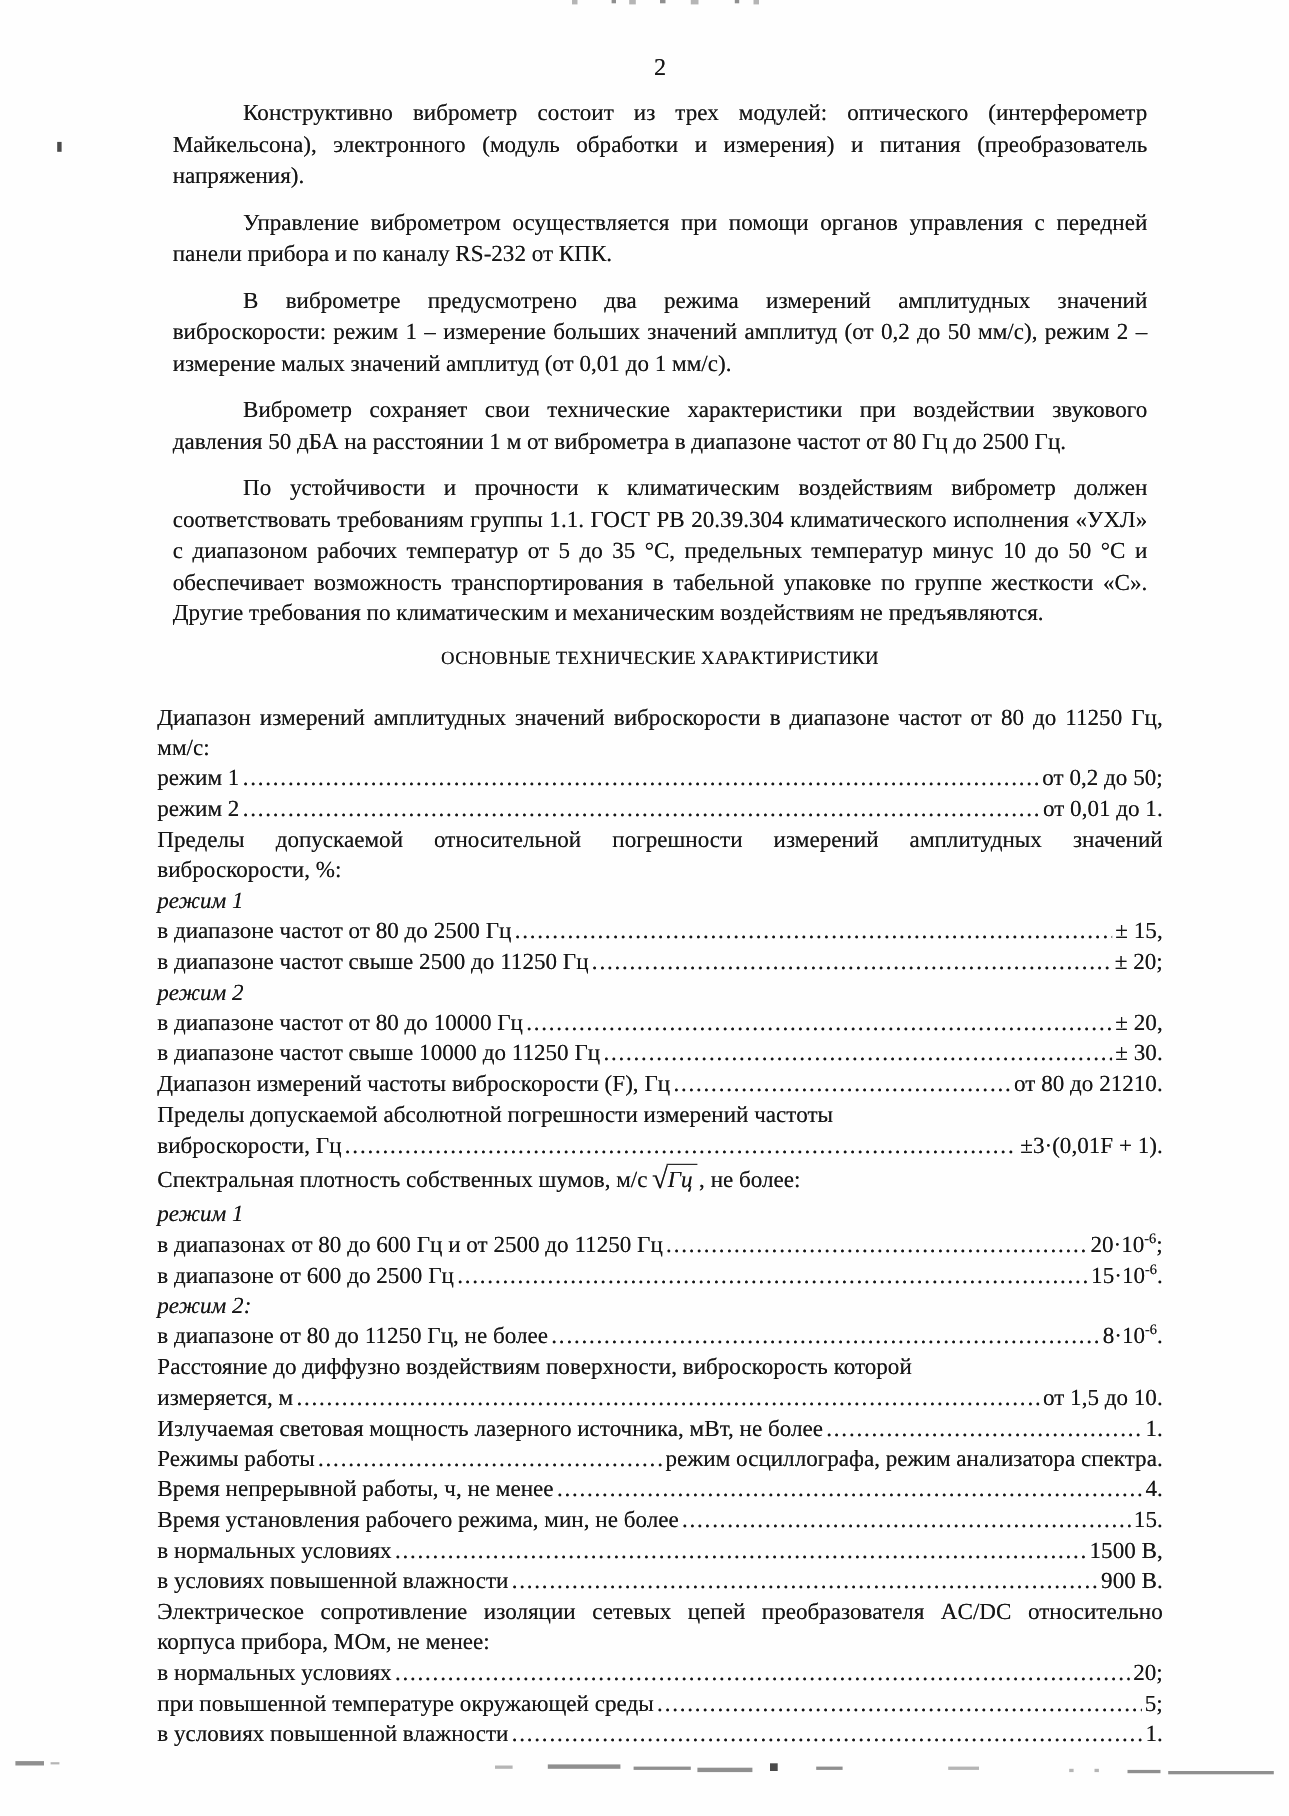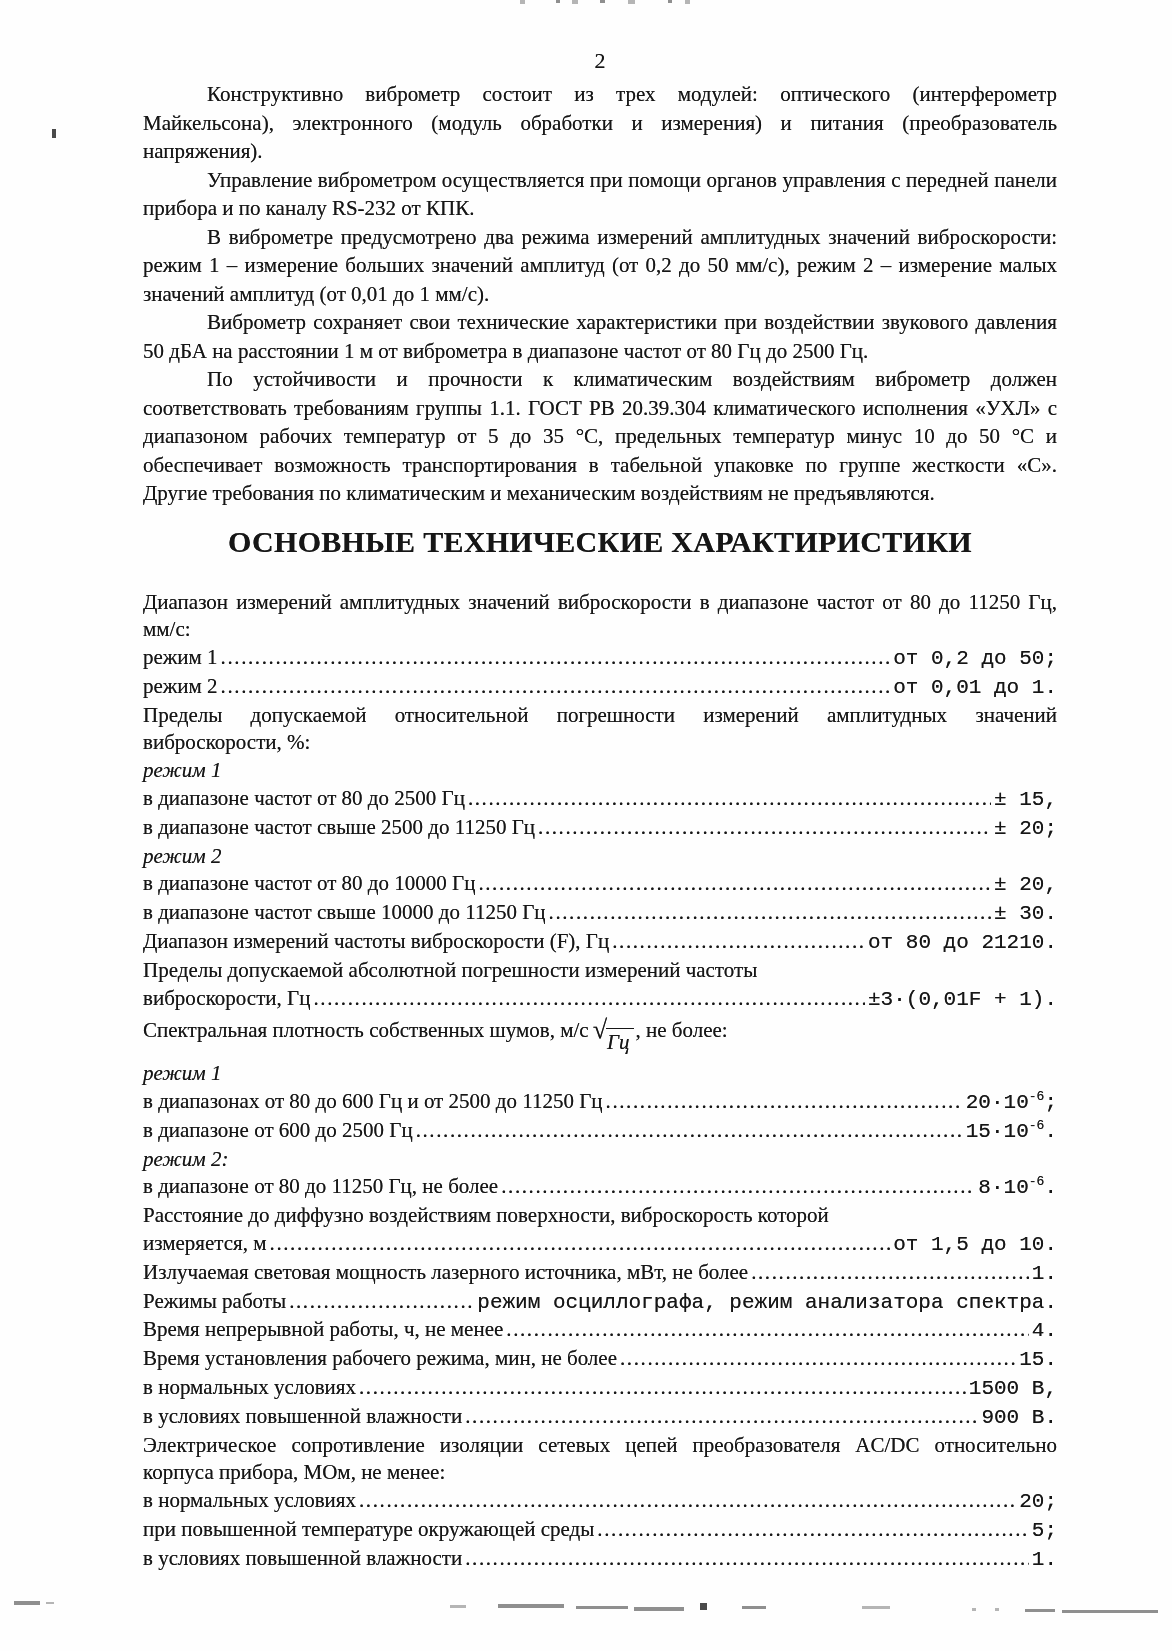--- a/index.html
+++ b/index.html
@@ -15,30 +15,30 @@
     overflow: hidden;
     text-shadow: 0 0 0.5px rgba(0,0,0,0.65);
   }
   .body { padding: 48px 115px 0 143px; }
   .page-number {
     text-align: center;
     font-size: 22px;
     margin-bottom: 6px;
   }
   .para {
-    margin: 0;
+    margin: 14px;
     text-align: justify;
     text-indent: 64px;
     line-height: 28.5px;
   }
   .section-title {
     margin: 17px 0 30px 0;
     text-align: center;
-    font-size: 30px;
-    font-weight: bold;
+    font-size: 17px;
+    font-weight: normal;
     letter-spacing: 0.3px;
   }
   .specs { }
   .spec-line {
     line-height: 27.8px;
     display: flex;
     align-items: baseline;
     white-space: nowrap;
   }
   .spec-line.wrap {
@@ -54,31 +54,30 @@
   .leader {
     flex: 1 1 auto;
     overflow: hidden;
     margin: 0 3px;
     min-width: 12px;
   }
   .leader::after {
     content: "....................................................................................................................................................................";
     letter-spacing: 1.6px;
   }
-  .val { flex: 0 0 auto; font-family: Liberation Mono, monospace; }
+  .val { flex: 0 0 auto; }
   .val sup { font-size: 0.62em; line-height: 0; }
   .formula-line { padding: 3px 0; }
   .sqrt { display: inline-flex; align-items: flex-start; margin: 0 2px 0 4px; }
   .sqrt-sign { font-size: 1.25em; line-height: 1; transform: translateY(1px); }
   .sqrt-arg {
     font-style: italic;
     border-top: 1.6px solid #161616;
     padding: 0 4px 0 1px;
     margin-left: -1px;
-    margin-top: 12px;
   }
   
   .art { position: absolute; background: #8f8f8f; }
   .art.light { background: #b5b5b5; }
   .art.dark { background: #4a4a4a; }
 </style>
 </head>
 <body>
 
 <div class="page">

